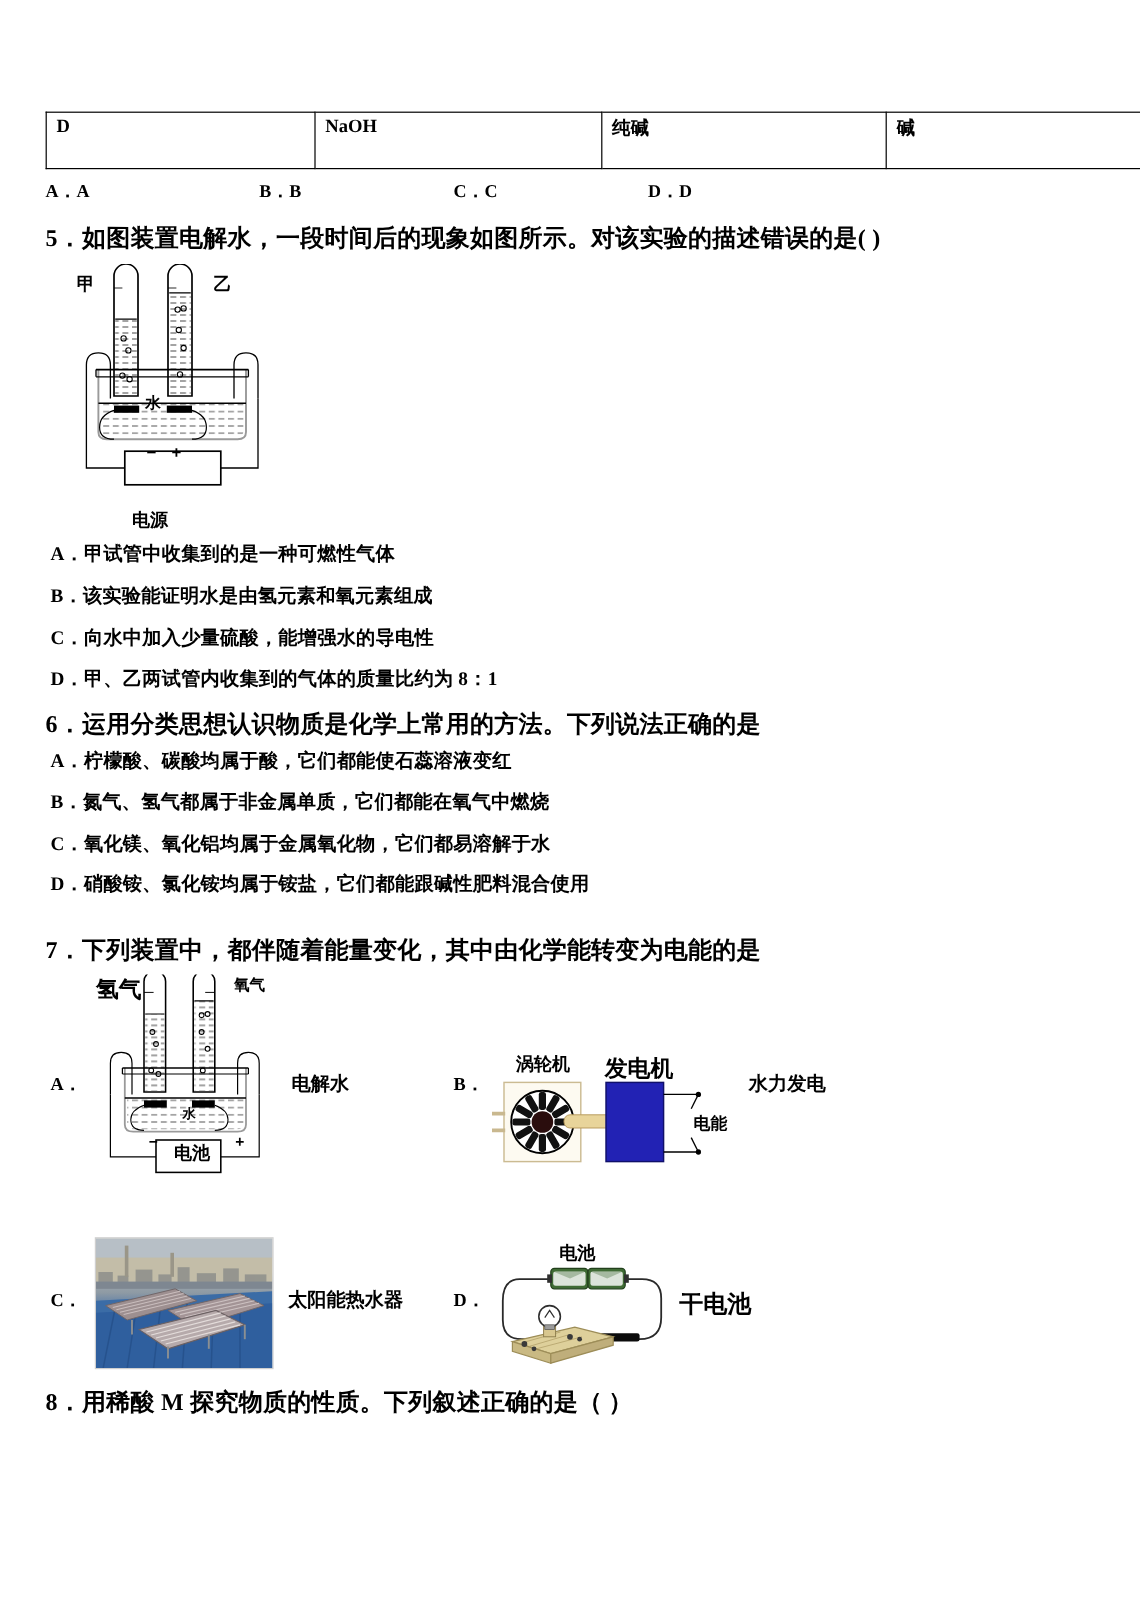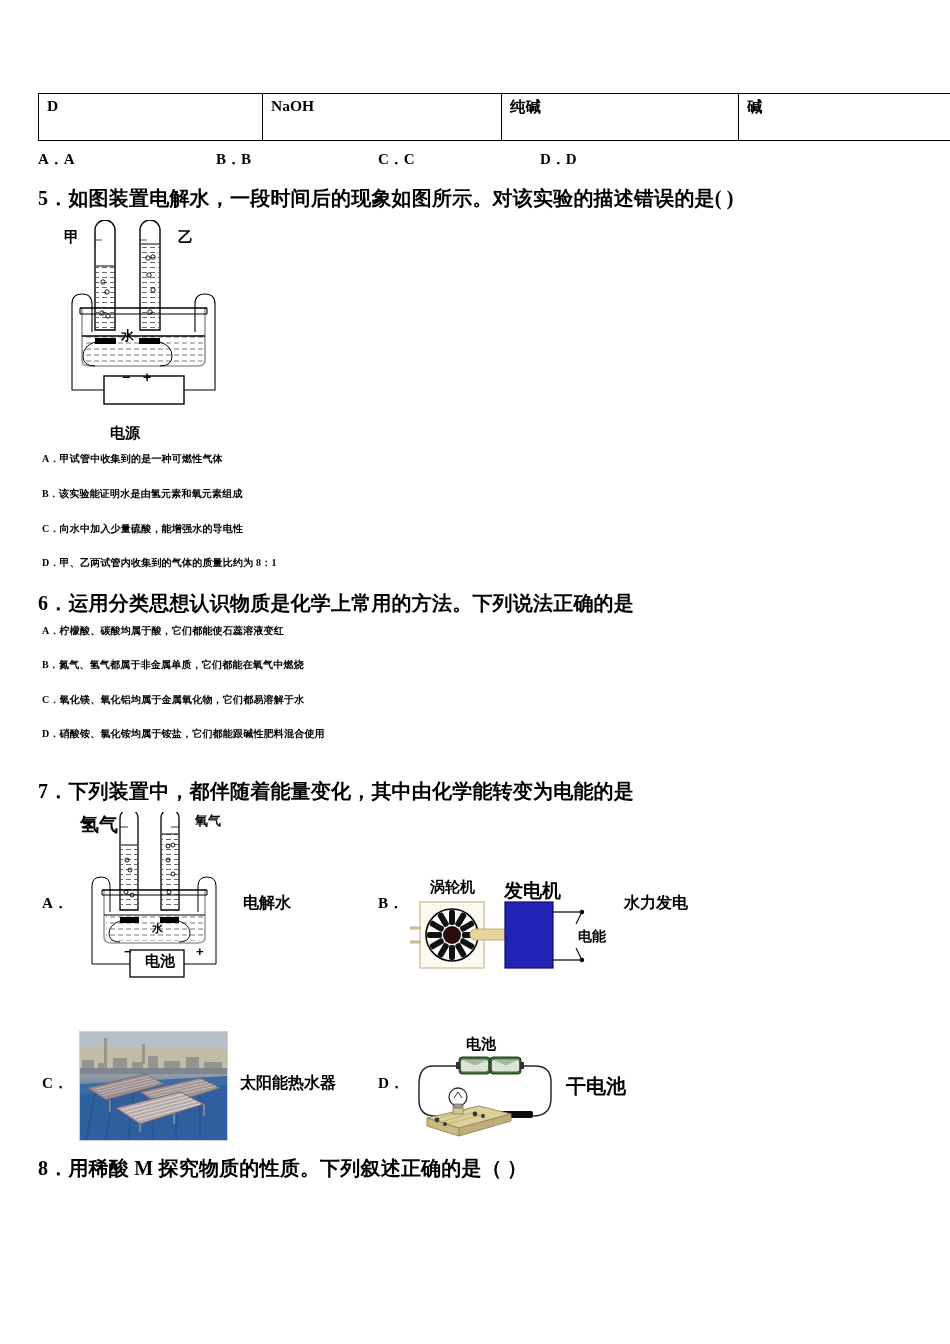--- a/index.html
+++ b/index.html
@@ -71,21 +71,21 @@
   .qtext {
     position: absolute;
     font-size: 20px;
     font-weight: bold;
     white-space: nowrap;
     letter-spacing: 0.2px;
     font-family: Liberation Serif, serif;
   }
   .opt {
     position: absolute;
-    font-size: 10px;
+    font-size: 16px;
     font-weight: bold;
     white-space: nowrap;
     letter-spacing: 0.2px;
     font-family: "Liberation Serif", "DejaVu Serif", serif;
   }
   .optlabel {
     position: absolute;
     font-size: 15.2px;
     font-weight: bold;
     font-family: "Liberation Serif", "DejaVu Serif", serif;

